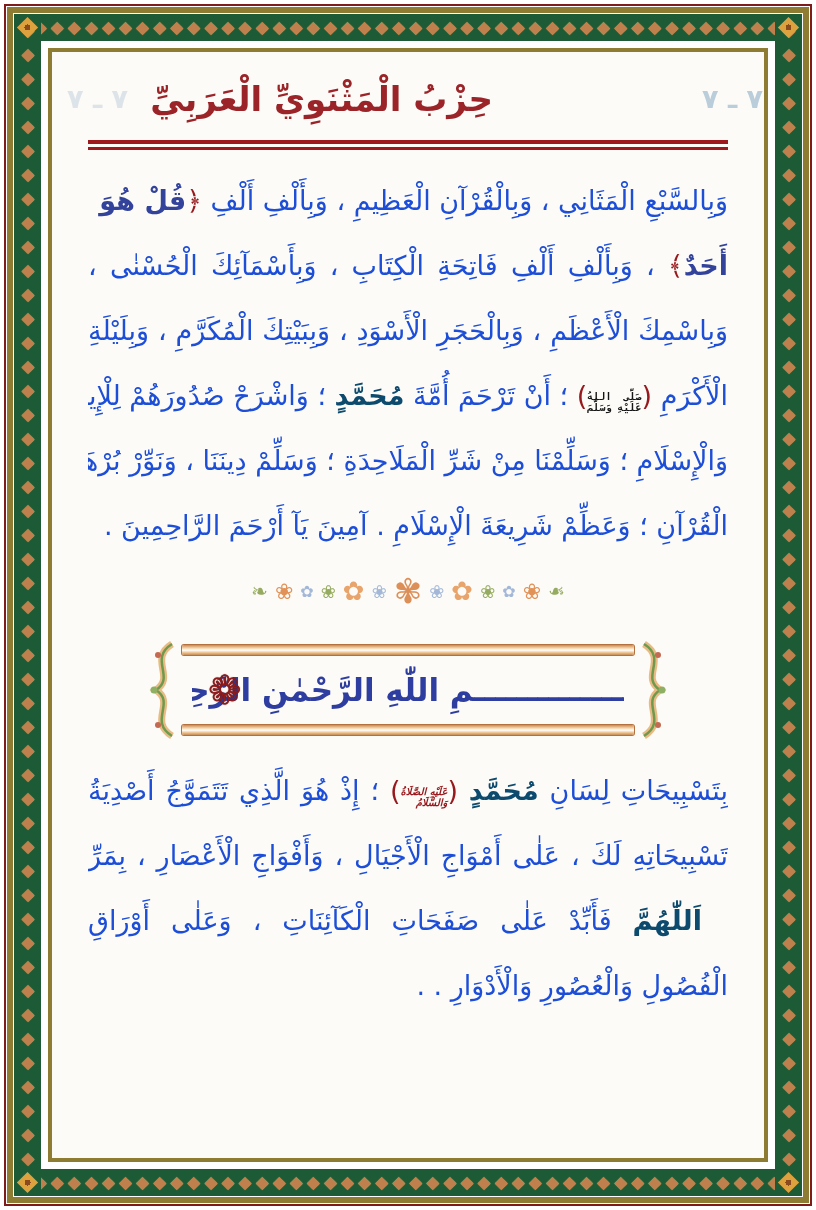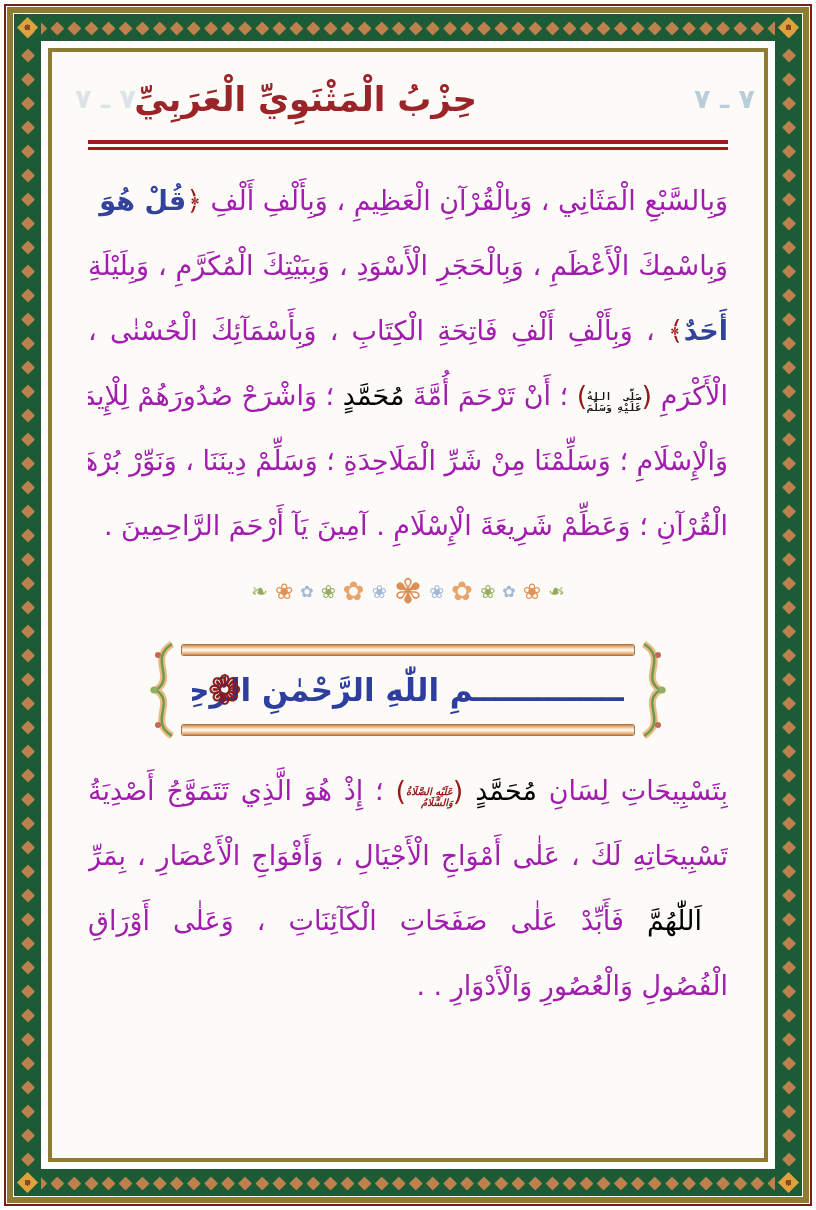--- a/index.html
+++ b/index.html
@@ -16,42 +16,42 @@
   .band-bottom{left:14px;right:14px;bottom:14px;height:27px;line-height:27px;}
   .band-left{top:14px;bottom:14px;left:14px;width:27px;writing-mode:vertical-rl;line-height:27px;}
   .band-right{top:14px;bottom:14px;right:14px;width:27px;writing-mode:vertical-rl;line-height:27px;}
   .corner{position:absolute;width:15px;height:15px;transform:rotate(45deg);
           background:radial-gradient(circle,#8a4a1f 0 3px,#dda23e 3px);}
   .c-tl{top:20px;left:20px;} .c-tr{top:20px;right:20px;}
   .c-bl{bottom:20px;left:20px;} .c-br{bottom:20px;right:20px;}
   .f-olive-in{position:absolute;inset:48px;border:4px solid #8d7c31;pointer-events:none;}
 
   
-  .content{position:absolute;inset:52px;background:#fcfbf7;padding:0 23px;box-sizing:border-box;}
+  .content{position:absolute;inset:52px;background:#fcfbf7;padding:0 15px;box-sizing:border-box;}
 
   .header{position:relative;height:58px;margin-top:18px;}
   .header > *{position:absolute;line-height:58px;white-space:nowrap;}
-  .title{left:72px;width:330px;text-align:center;font-size:34px;font-weight:bold;
+  .title{left:96px;width:330px;text-align:center;font-size:34px;font-weight:bold;
          color:#9b2429;margin:0;}
   .pagenum{right:58px;font-size:27px;font-weight:bold;color:#8c161c;}
   .ghost{font-size:27px;font-weight:bold;}
   .ghost-left{left:0;color:#dde4e9;}
   .ghost-right{right:-14px;color:#b9cdda;}
 
   .rule{width:640px;margin:12px auto 0;height:3px;border-top:4px solid #9e191e;
         border-bottom:3px solid #9e191e;}
 
   .text-block{width:640px;margin:18px auto 0;direction:rtl;}
   .line{height:65px;line-height:65px;font-size:27px;white-space:nowrap;overflow:hidden;
         text-align:justify;text-align-last:justify;}
   .line.right{text-align:right;text-align-last:right;margin-left:12px;}
   .line.indent{padding-right:26px;}
-  .s-ink{color:#a21caf;}
+  .s-ink{color:#1d4ed8;}
   .s-red{color:#97191d;}
-  .s-red-bold{color:#000000;font-weight:normal;}
+  .s-red-bold{color:#0c4a6e;font-weight:bold;}
   .s-blue{color:#33439b;font-weight:bold;}
   .s-seal,.s-seal-red{display:inline-block;font-size:10px;line-height:11px;
         white-space:pre-line;text-align:center;vertical-align:-6px;font-weight:bold;}
   .s-seal{color:#161616;font-family:Liberation Mono, monospace;} .s-seal-red{color:#97191d;font-style:italic;}
 
   
   .floral{display:flex;align-items:center;justify-content:center;gap:7px;height:54px;margin-top:6px;}
   .floral span{display:inline-block;}
 
   
@@ -89,22 +89,22 @@
 
     <div class="header">
       <span class="ghost ghost-left">٧ ـ ٧</span>
       <h1 class="title">حِزْبُ الْمَثْنَوِيِّ الْعَرَبِيِّ</h1>
       <span class="ghost ghost-right">٧ ـ ٧</span>
     </div>
     <div class="rule"></div>
 
     <div class="text-block" id="block1">
         <div class="line"><span class="s-ink">وَبِالسَّبْعِ الْمَثَانِي ، وَبِالْقُرْآنِ الْعَظِيمِ ، وَبِأَلْفِ أَلْفِ </span><span class="s-red">﴿</span><span class="s-blue">قُلْ هُوَ اللّٰهُ</span></div>
+        <div class="line"><span class="s-blue">أَحَدٌ</span><span class="s-red">﴾</span><span class="s-ink"> ، وَبِأَلْفِ أَلْفِ فَاتِحَةِ الْكِتَابِ ، وَبِأَسْمَآئِكَ الْحُسْنٰى ،</span></div>
         <div class="line"><span class="s-ink">وَبِاسْمِكَ الْأَعْظَمِ ، وَبِالْحَجَرِ الْأَسْوَدِ ، وَبِبَيْتِكَ الْمُكَرَّمِ ، وَبِلَيْلَةِ</span></div>
-        <div class="line"><span class="s-blue">أَحَدٌ</span><span class="s-red">﴾</span><span class="s-ink"> ، وَبِأَلْفِ أَلْفِ فَاتِحَةِ الْكِتَابِ ، وَبِأَسْمَآئِكَ الْحُسْنٰى ،</span></div>
         <div class="line"><span class="s-ink">الْأَكْرَمِ </span><span class="s-red">(</span><span class="s-seal">صَلَّى اللهُ
 عَلَيْهِ وَسَلَّمَ</span><span class="s-red">)</span><span class="s-ink"> ؛ أَنْ تَرْحَمَ أُمَّةَ </span><span class="s-red-bold">مُحَمَّدٍ</span><span class="s-ink"> ؛ وَاشْرَحْ صُدُورَهُمْ لِلْإِيمَانِ</span></div>
         <div class="line"><span class="s-ink">وَالْإِسْلَامِ ؛ وَسَلِّمْنَا مِنْ شَرِّ الْمَلَاحِدَةِ ؛ وَسَلِّمْ دِينَنَا ، وَنَوِّرْ بُرْهَانَ</span></div>
         <div class="line right"><span class="s-ink">الْقُرْآنِ ؛ وَعَظِّمْ شَرِيعَةَ الْإِسْلَامِ . آمِينَ يَآ أَرْحَمَ الرَّاحِمِينَ . .</span></div>
       </div>
 
     <div class="floral" id="floral">
         <span style="color: rgb(149, 171, 95); font-size: 20px; transform: scaleX(-1);">❧</span>
         <span style="color: rgb(224, 146, 87); font-size: 22px;">❀</span>
         <span style="color: rgb(163, 184, 216); font-size: 16px;">✿</span>

